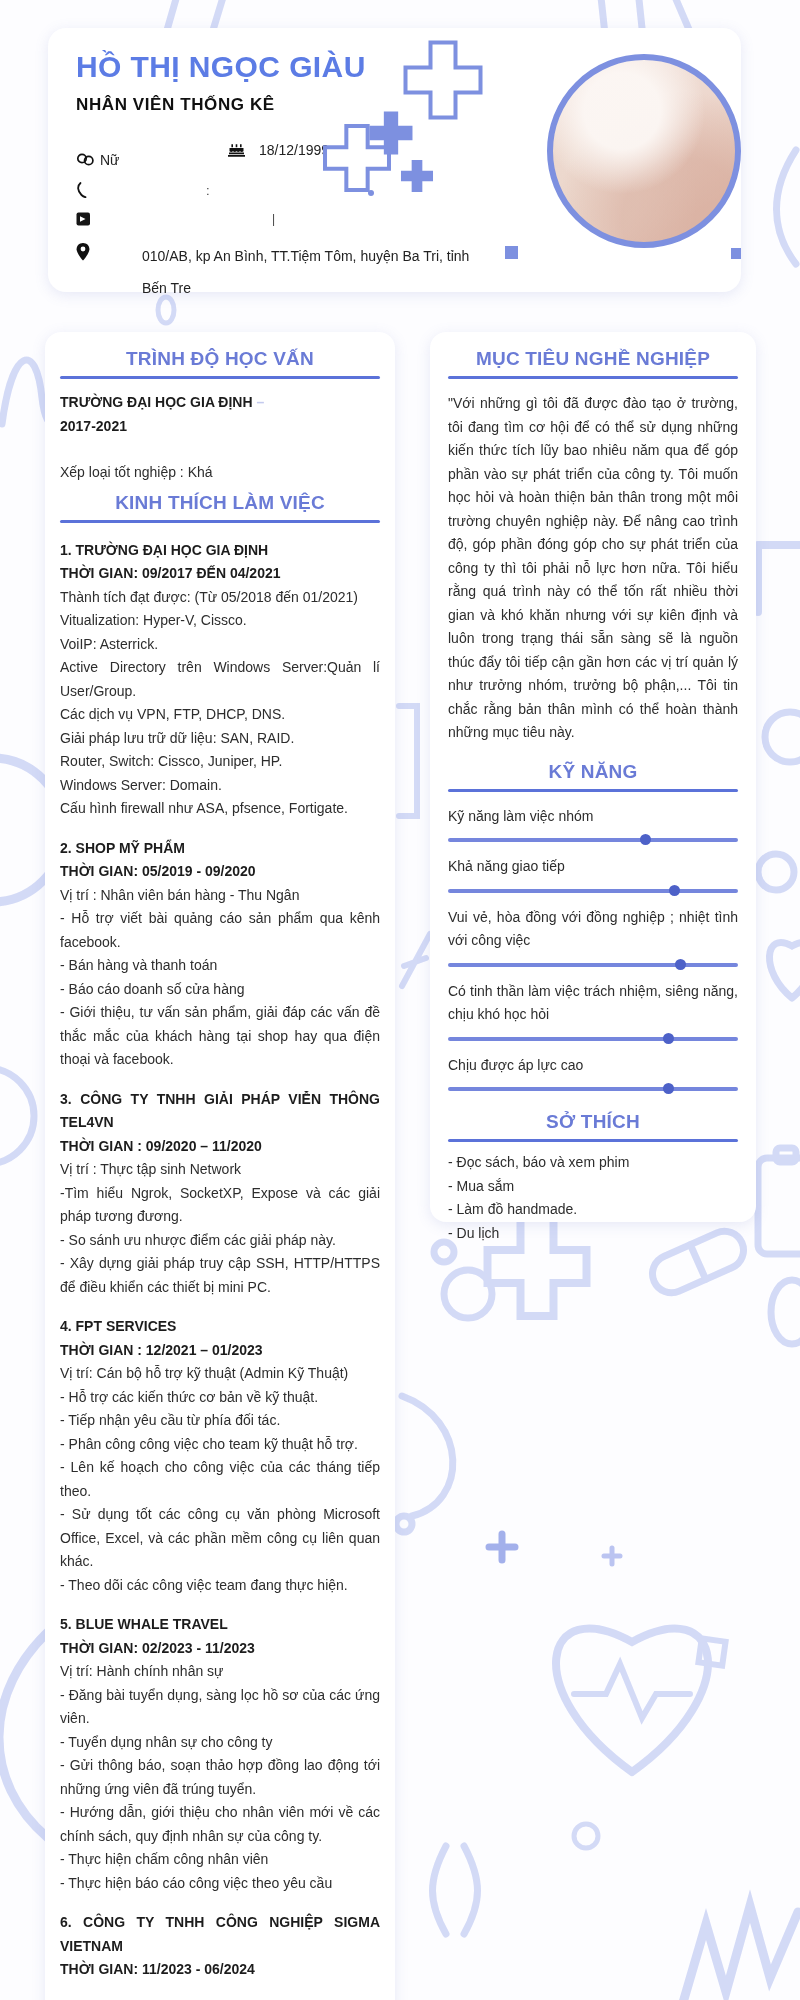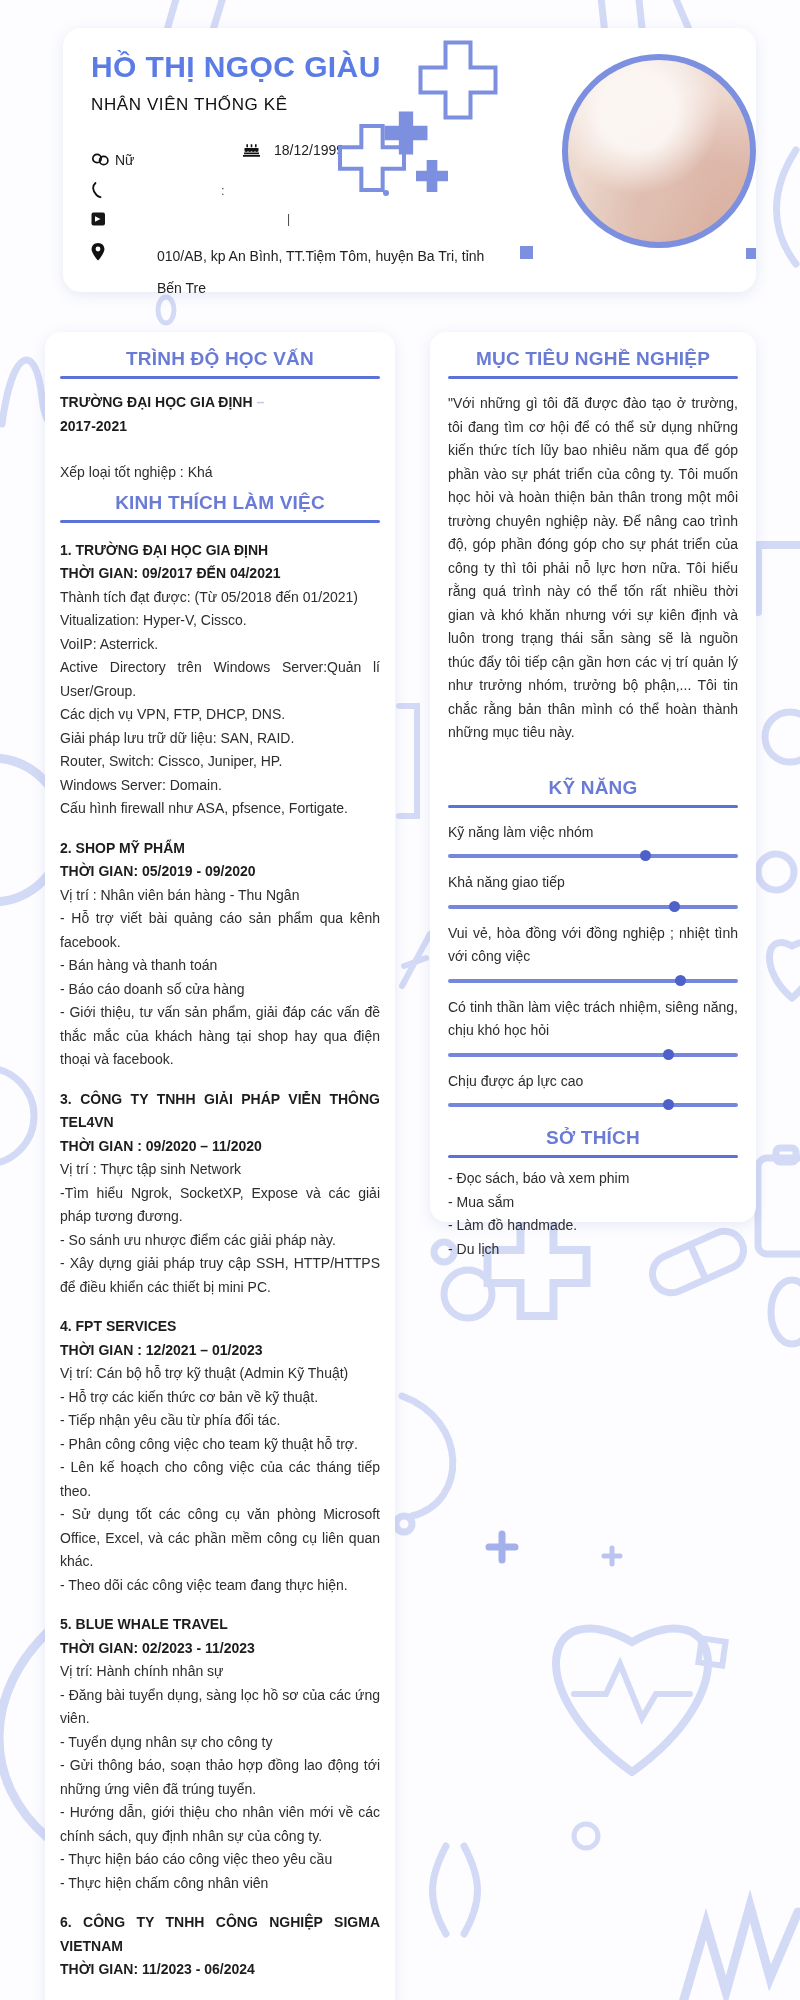--- a/index.html
+++ b/index.html
@@ -6,46 +6,46 @@
   html,body { width:800px; }
   body { font-family:"Liberation Sans", sans-serif; background:#fff; }
   .page { position:relative; width:800px; height:2000px; overflow:hidden; background:#fdfdff; }
 
   
   .deco { position:absolute; left:0; top:0; z-index:0; }
 
   
   .card { position:absolute; background:#ffffff; border-radius:16px;
           box-shadow:0 3px 14px rgba(110,125,200,.16); z-index:2; }
-  .header-card { left:63px; top:28px; width:693px; height:264px; border-radius:18px; }
+  .header-card { left:48px; top:28px; width:693px; height:264px; border-radius:18px; }
   .left-card  { left:45px;  top:332px; width:350px; height:1760px; padding:14px 15px; }
   .right-card { left:430px; top:332px; width:326px; height:890px;  padding:14px 18px 20px; }
 
   
   .h-name { margin:22px 0 0 28px; font-size:30px; font-weight:bold; color:#5c7ce5; letter-spacing:.4px; }
-  .h-sub  { margin:11px 0 0 28px; font-size:17px; color:#101010; letter-spacing:.6px; }
+  .h-sub  { margin:11px 0 0 28px; font-size:17px; color:#101010; letter-spacing:.6px;font-weight:bold; }
   .h-info { margin:17px 0 0 28px; font-size:14px; color:#222; }
   .irow { display:flex; align-items:center; margin-top:14px; }
   .irow.first { margin-top:0; }
   .ic { display:inline-flex; width:24px; justify-content:flex-start; align-items:center; }
   .ginfo { display:flex; align-items:flex-start; width:152px;margin-top:20px; }
   .remnant { color:#444; font-size:13px; }
   .addr { width:330px; line-height:32px;margin-left:42px; }
 
   .photo-ring { position:absolute; left:499px; top:26px; width:194px; height:194px;
     border-radius:50%; border:6px solid #7d90e0; overflow:hidden; z-index:5;
     background:
       radial-gradient(circle at 38% 28%, rgba(252,247,244,.95) 0 22%, rgba(252,247,244,0) 48%),
       radial-gradient(circle at 72% 88%, rgba(212,166,150,.5) 0 30%, rgba(212,166,150,0) 62%),
       radial-gradient(circle at 18% 75%, rgba(236,216,205,.9) 0 25%, rgba(236,216,205,0) 55%),
       linear-gradient(150deg,#f3e6e0 8%,#edd7cd 45%,#e2c1b3 82%); }
   .hdeco { position:absolute; left:0; top:0; z-index:4; }
 
   
-  .sec { font-size:19px; font-weight:bold; color:#6a7bd6; text-align:center; margin-top:32px; letter-spacing:.2px; }
+  .sec { font-size:19px; font-weight:bold; color:#6a7bd6; text-align:center; margin-top:16px; letter-spacing:.2px; }
   .sec.top { margin-top:2px; }
   .rule { height:3px; background:#5b72d9; border-radius:2px; margin-top:6px; }
 
   p { margin:0; }
   .line { font-size:14px; line-height:23.5px; color:#2d2d2d; }
   .bold { font-weight:bold; color:#1c1c1c; }
   .just { text-align:justify; }
 
   .edu { margin-top:12px; }
   .edu-grade { margin-top:23px; }
@@ -235,22 +235,22 @@
           <p class="line just">- Theo dõi các công việc team đang thực hiện.</p>
         </div>
         <div class="job">
           <p class="line bold just">5. BLUE WHALE TRAVEL</p>
           <p class="line bold">THỜI GIAN: 02/2023 - 11/2023</p>
           <p class="line just">Vị trí: Hành chính nhân sự</p>
           <p class="line just">- Đăng bài tuyển dụng, sàng lọc hồ sơ của các ứng viên.</p>
           <p class="line just">- Tuyển dụng nhân sự cho công ty</p>
           <p class="line just">- Gửi thông báo, soạn thảo hợp đồng lao động tới những ứng viên đã trúng tuyển.</p>
           <p class="line just">- Hướng dẫn, giới thiệu cho nhân viên mới về các chính sách, quy định nhân sự của công ty.</p>
+          <p class="line just">- Thực hiện chấm công nhân viên</p>
           <p class="line just">- Thực hiện báo cáo công việc theo yêu cầu</p>
-          <p class="line just">- Thực hiện chấm công nhân viên</p>
         </div>
         <div class="job">
           <p class="line bold just">6. CÔNG TY TNHH CÔNG NGHIỆP SIGMA VIETNAM</p>
           <p class="line bold">THỜI GIAN: 11/2023 - 06/2024</p>
         </div>
       </div>
   </section>
 
   <section class="card right-card">
     <h2 class="sec top">MỤC TIÊU NGHỀ NGHIỆP</h2>

